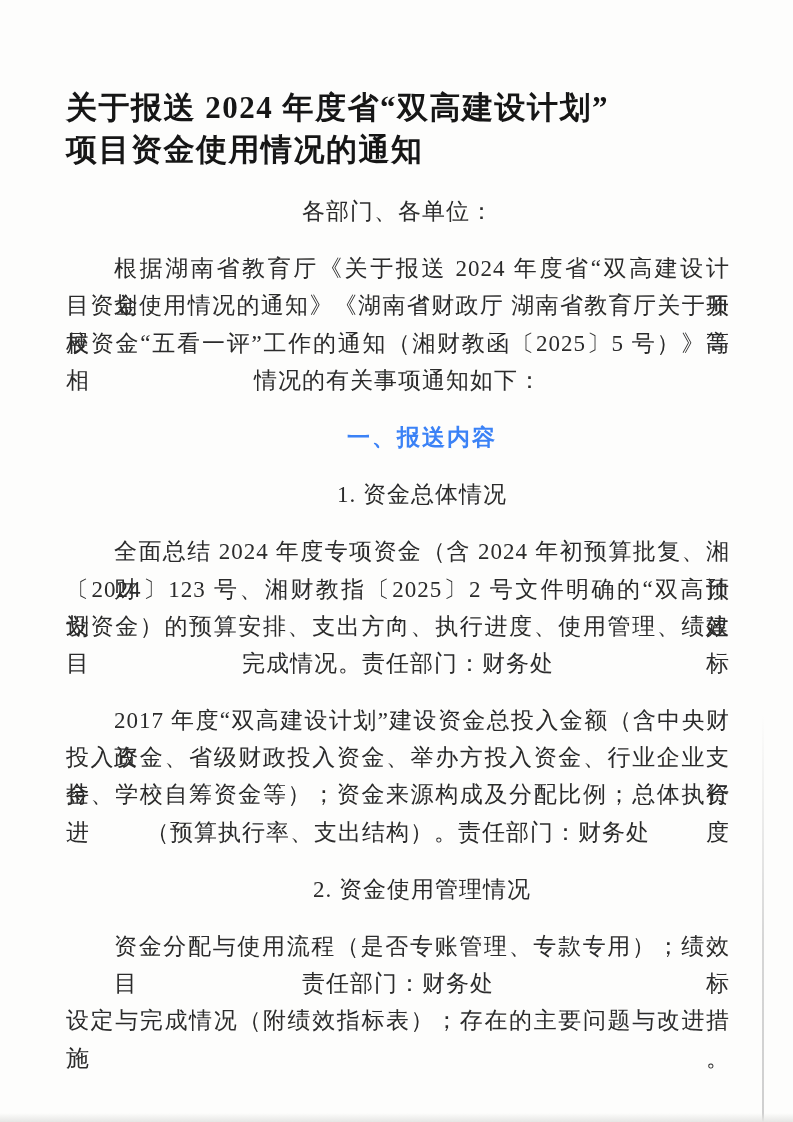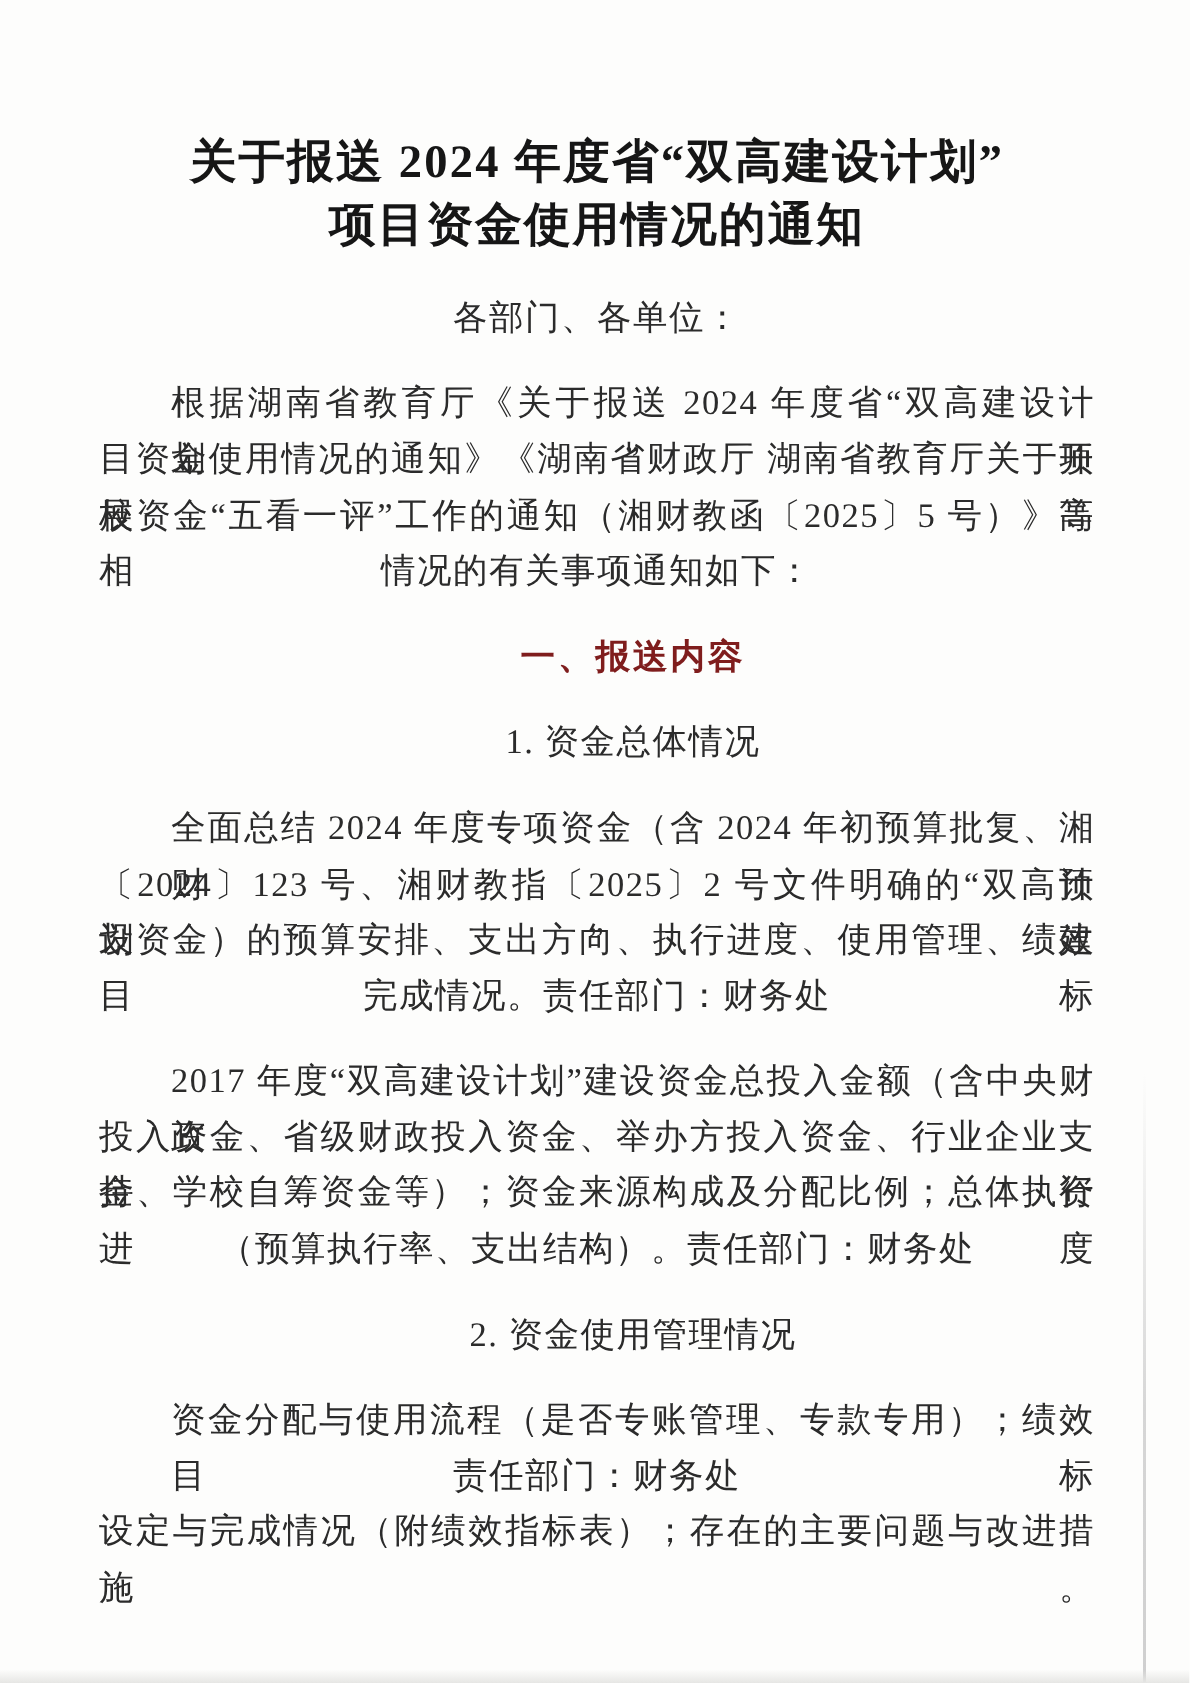--- a/index.html
+++ b/index.html
@@ -20,21 +20,21 @@
     font-family: "Liberation Serif", "DejaVu Serif", serif;
     color: #2b2b2b;
     overflow: hidden;
   }
   .title {
     position: absolute;
     top: 87px;
     left: 66px;
     width: 664px;
     margin: 0;
-    text-align: center;
+    text-align: left;
     font-size: 31px;
     line-height: 42px;
     font-weight: 700;
     letter-spacing: 1.5px;
     color: #161616;
   }
   .title .title-line {
     height: 42px;
   }
   .doc-body {
@@ -55,21 +55,21 @@
     padding-left: 48px;
     margin-top: 20px;
   }
   .line.justify {
     text-align: justify;
     text-align-last: justify;
   }
   .line.heading {
     font-family: "Liberation Sans", "DejaVu Sans", sans-serif;
     font-weight: 700;
-    color: #7f1d1d;
+    color: #3b82f6;
     letter-spacing: 2px;
   }
   
   .scan-crease {
     position: absolute;
     left: 762px;
     top: 715px;
     width: 2px;
     height: 407px;
     background: linear-gradient(to bottom, rgba(210,210,210,0), #d6d6d6 55%, #cfcfcf);

